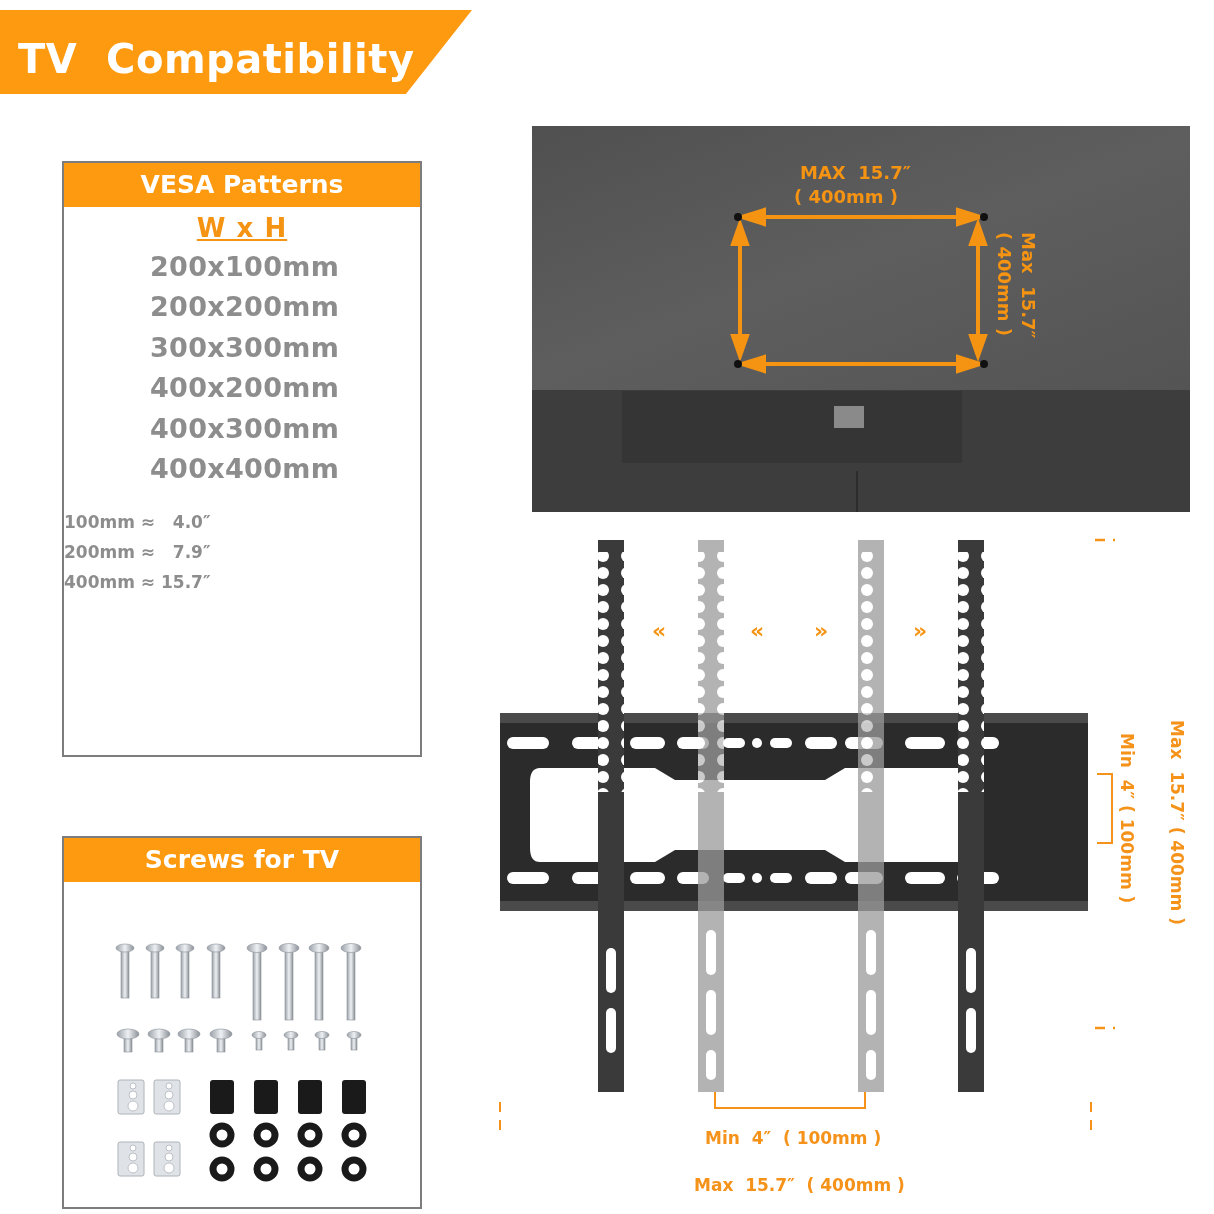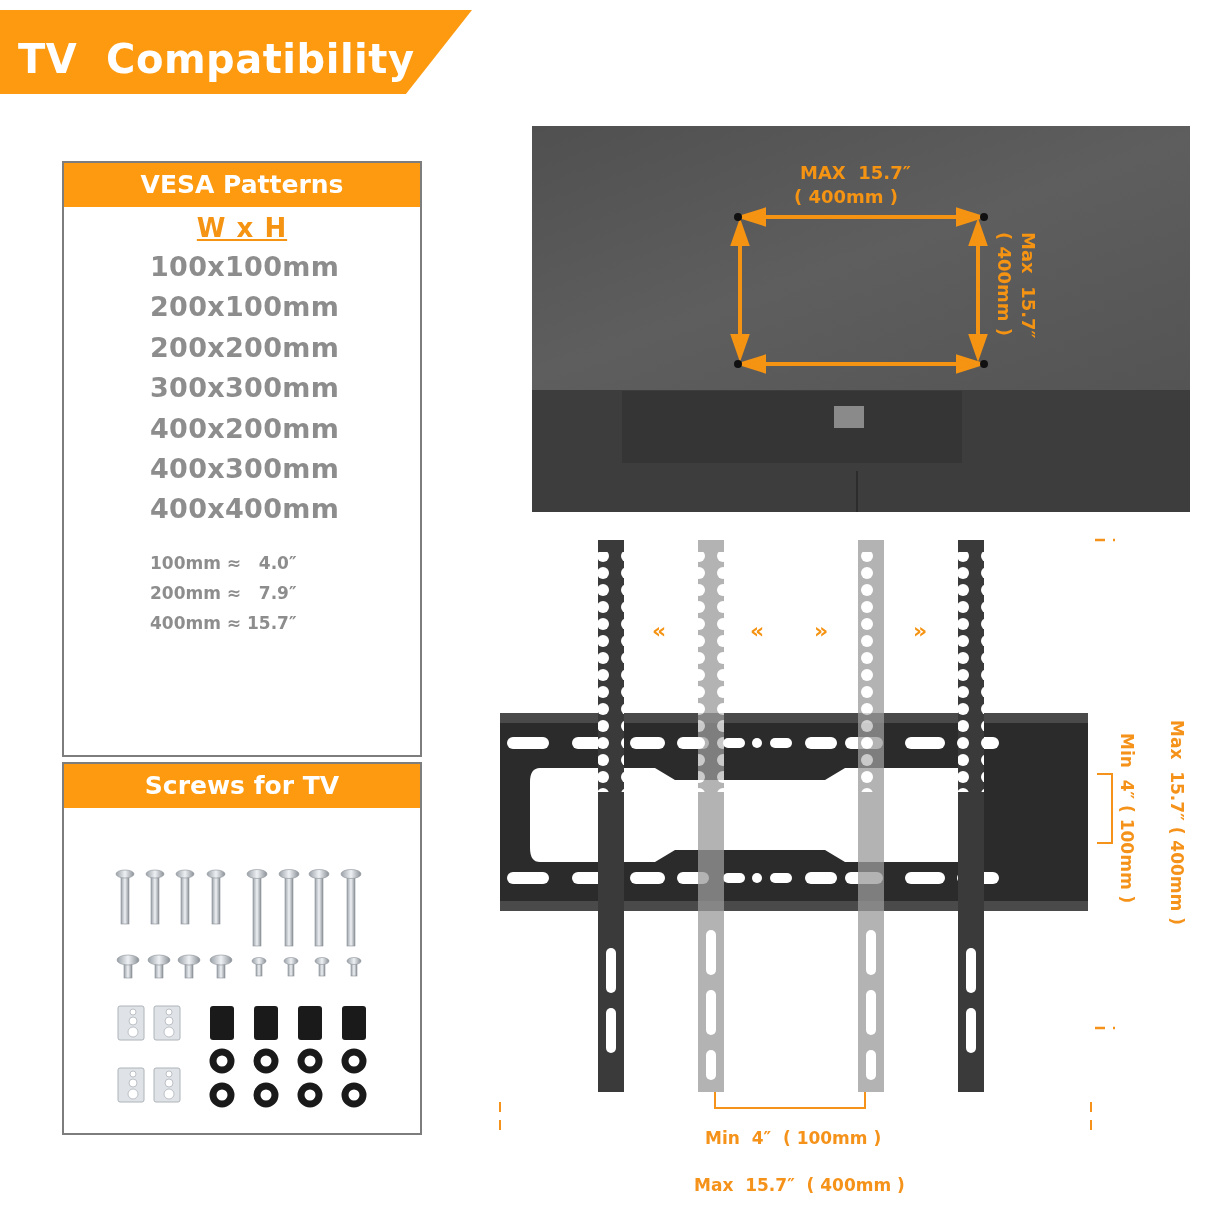--- a/index.html
+++ b/index.html
@@ -20,24 +20,24 @@
     position: absolute; border: 2px solid #7d7d7d; background: #ffffff;
   }
   .panel-header {
     background: #fd9a10; color: #fff; font-weight: bold; text-align: center;
     height: 44px; line-height: 44px; font-size: 25px;
   }
   .vesa { left: 62px; top: 125px; width: 360px; height: 596px; margin-top: 36px; }
   .wxh { text-align: center; color: #f59312; font-weight: bold; font-size: 26px; margin-top: 6px; letter-spacing: 1px; text-decoration: underline; }
   .vesa-list { margin-top: 4px; padding-left: 86px; }
   .vesa-item { color: #8d8d8d; font-weight: bold; font-size: 27px; height: 40.4px; line-height: 40px; letter-spacing: 0.3px; }
-  .conv-list { margin-top: 18px; padding-left: 86px; }
+  .conv-list { margin-top: 18px; }
   .conv-item { color: #8d8d8d; font-weight: bold; font-size: 17px; height: 30px; line-height: 30px; white-space: pre; }
 
-  .screws { left: 62px; top: 762px; width: 360px; height: 373px; }
+  .screws { left: 62px; top: 836px; width: 360px; height: 373px; }
 
   .tv {
     position: absolute; left: 500px; top: 126px; width: 658px; height: 386px;
     background: linear-gradient(160deg, #505050 0%, #5e5e5e 40%, #4f4f4f 100%);
     margin-left: 32px;
   }
   .tv-bottom {
     position: absolute; left: 0; bottom: 0; width: 100%; height: 122px;
     background: #3d3d3d;
   }
@@ -50,21 +50,20 @@
 </head>
 <body>
 
 <div class="banner"></div>
 <div class="banner-title">TV  Compatibility</div>
 
 <div class="panel vesa">
   <div class="panel-header">VESA Patterns</div>
   <div class="wxh">W x H</div>
   <div class="vesa-list">
-    <div class="vesa-item">100x100mm</div>
     <div class="vesa-item">200x100mm</div>
     <div class="vesa-item">200x200mm</div>
     <div class="vesa-item">300x300mm</div>
     <div class="vesa-item">400x200mm</div>
     <div class="vesa-item">400x300mm</div>
     <div class="vesa-item">400x400mm</div>
   </div>
   <div class="conv-list">
     <div class="conv-item">100mm ≈   4.0″</div>
     <div class="conv-item">200mm ≈   7.9″</div>

